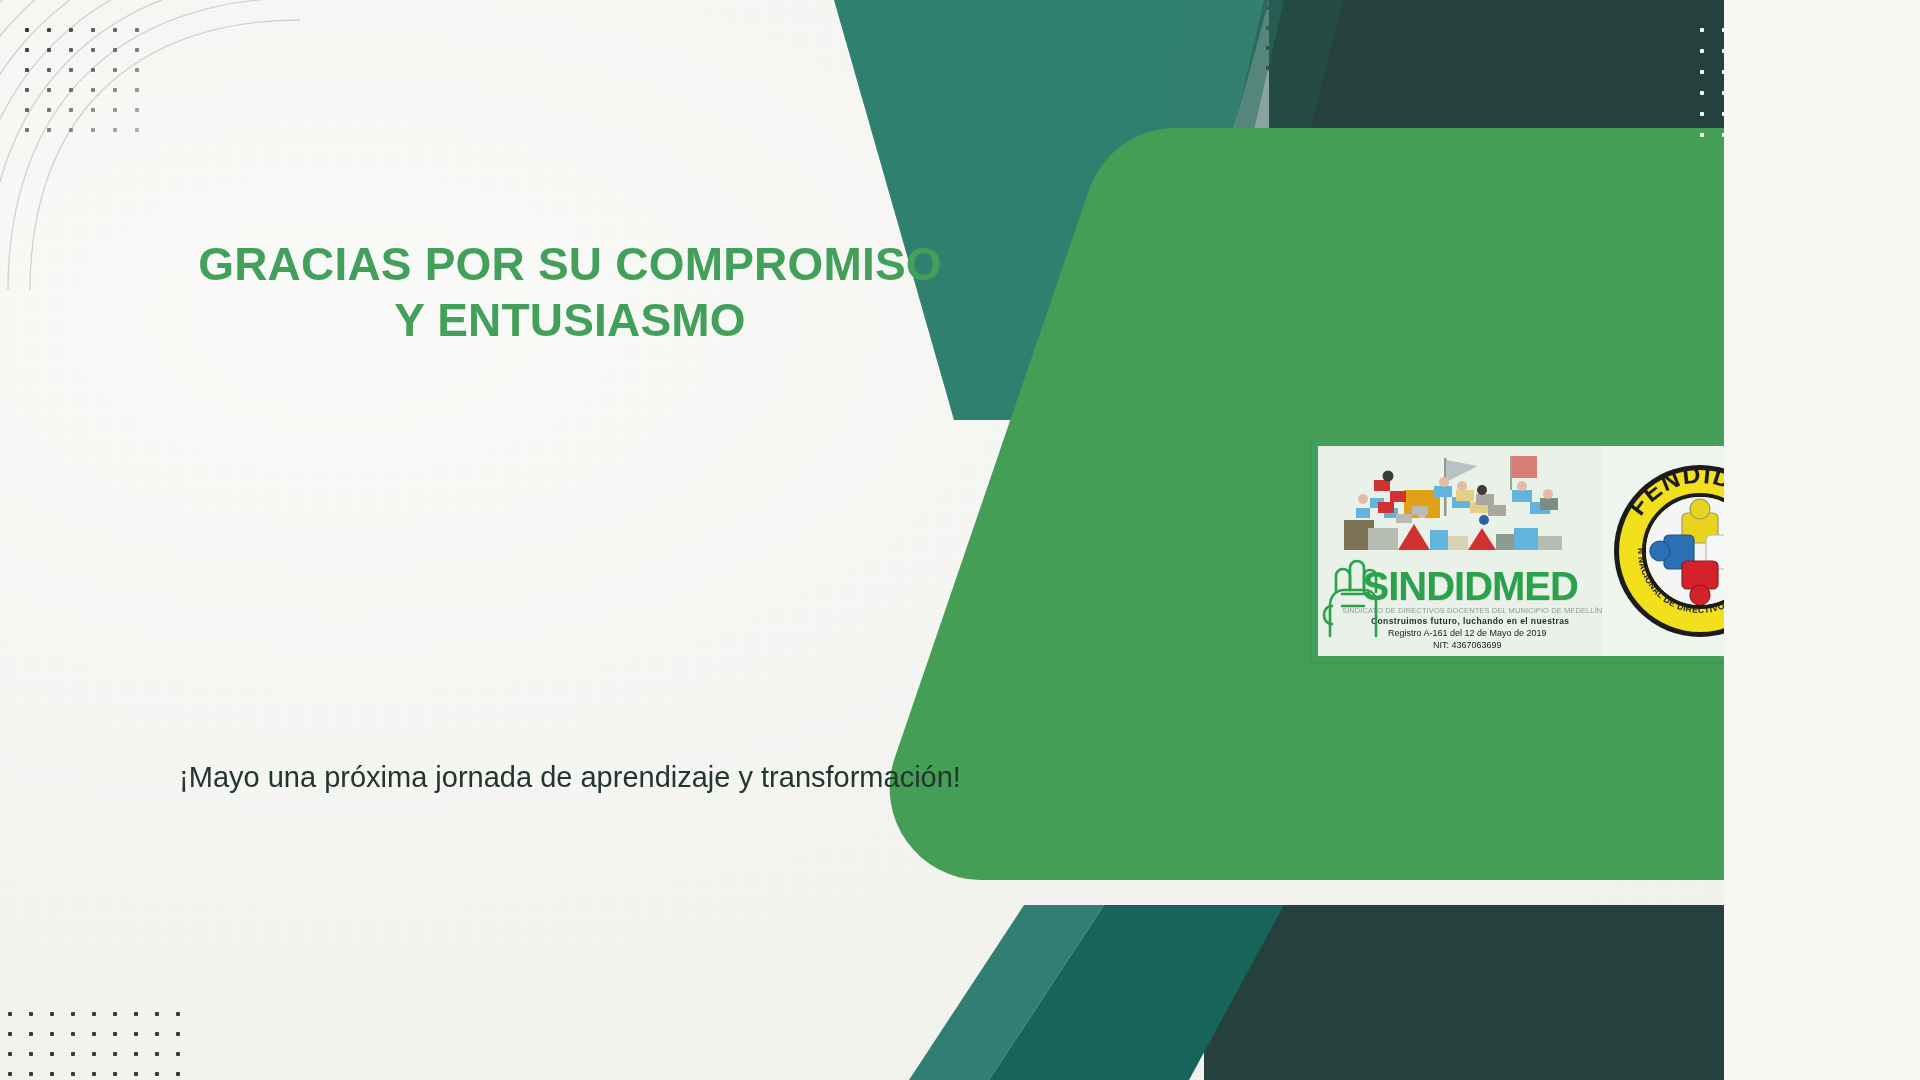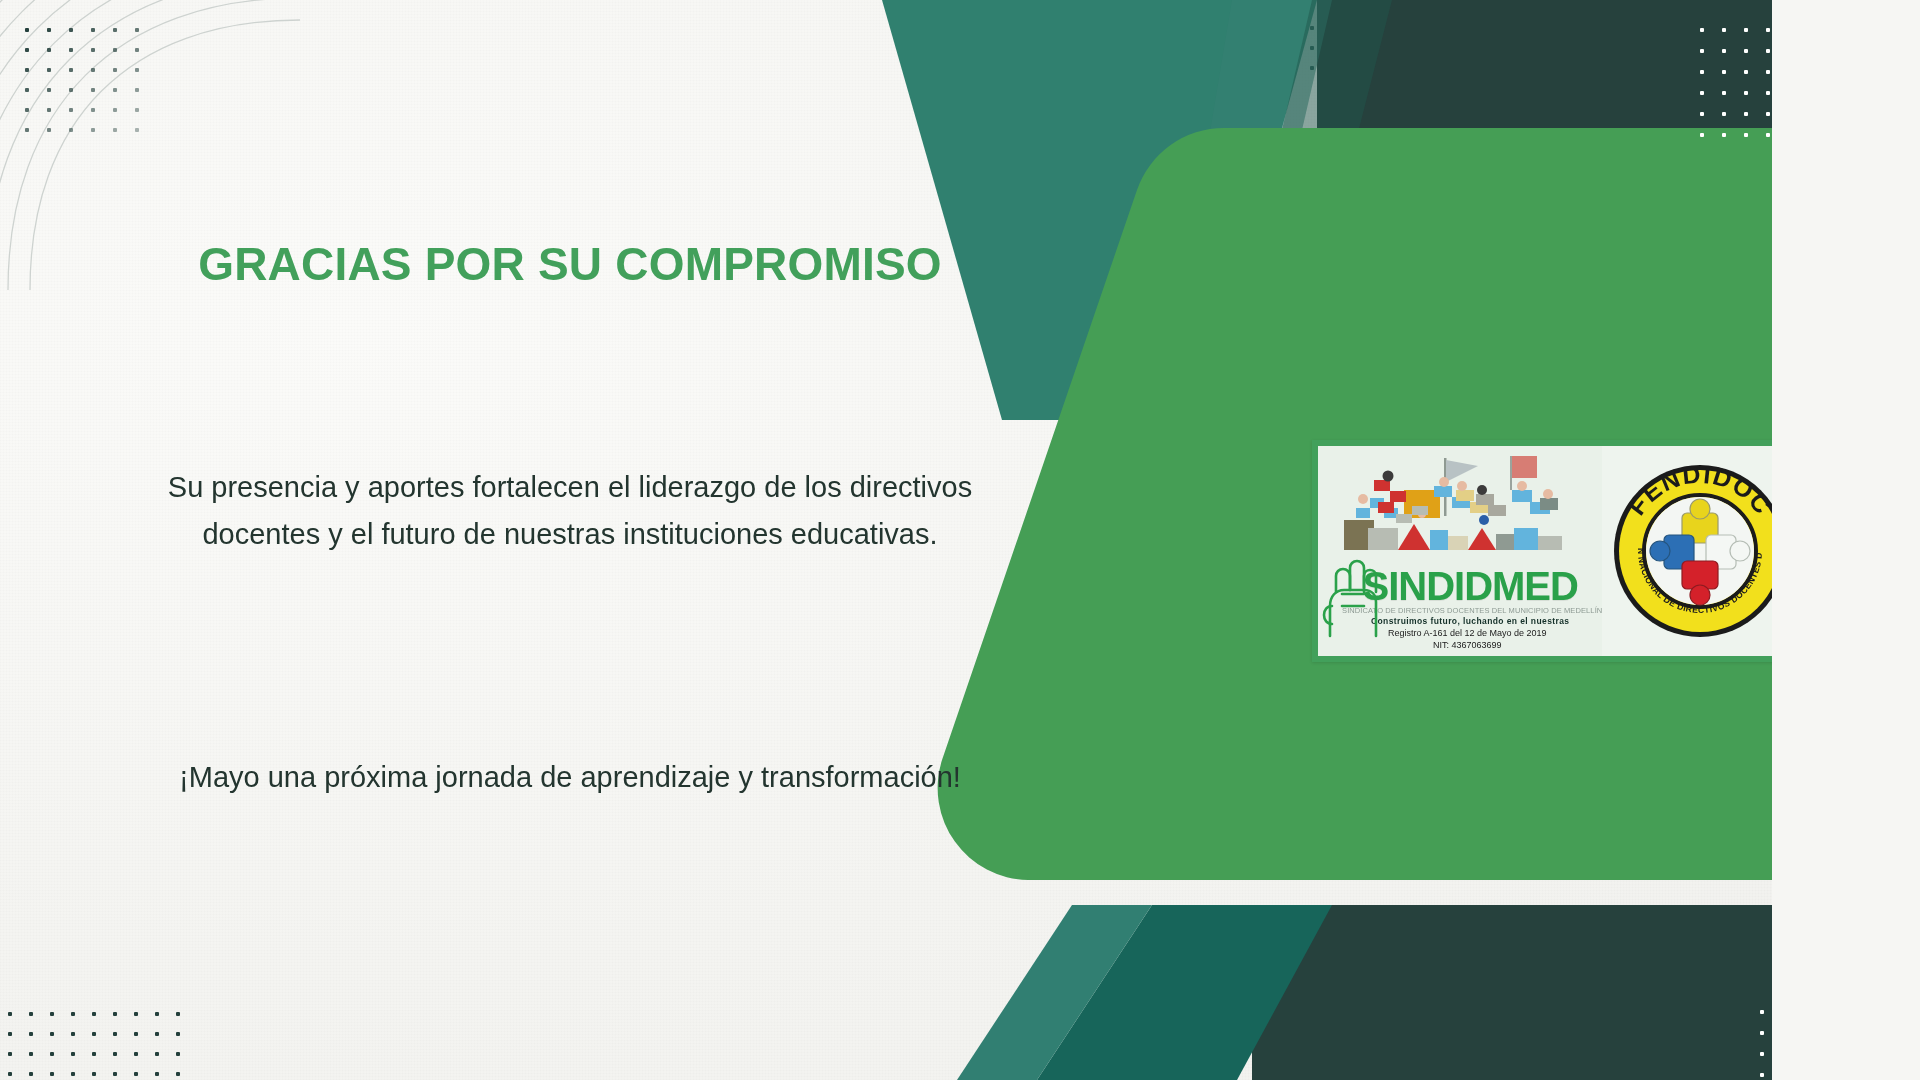--- a/index.html
+++ b/index.html
@@ -3,21 +3,21 @@
 <meta charset="utf-8">
 <title>Gracias por su compromiso</title>
 <style>
   html,body{margin:0;padding:0;}
   body{
     width:1920px;height:1080px;overflow:hidden;
     font-family:"Liberation Sans","DejaVu Sans",sans-serif;
     background:#f6f6f3;
     position:relative;
   }
-  .slide{position:absolute;inset:0;width:1724px;height:1080px;overflow:hidden;background:#f7f7f4;padding-left:48px;}
+  .slide{position:absolute;inset:0;width:1724px;height:1080px;overflow:hidden;background:#f7f7f4;}
 
   
   .paper{
     position:absolute;inset:0;
     background:
       radial-gradient(ellipse at 20% 30%, #fbfbf9 0%, #f4f4f1 60%, #f1f1ee 100%);
   }
   .paper::after{
     content:"";position:absolute;inset:0;
     background-image:
@@ -376,23 +376,23 @@
       <i style="left: 132px; top: 105px; background: rgb(255, 255, 255); width: 4px; height: 4px;"></i>
       <i style="left: 154px; top: 105px; background: rgb(255, 255, 255); width: 4px; height: 4px;"></i>
       <i style="left: 176px; top: 105px; background: rgb(255, 255, 255); width: 4px; height: 4px;"></i>
       <i style="left: 198px; top: 105px; background: rgb(255, 255, 255); width: 4px; height: 4px;"></i>
     </div>
 
   <div class="content">
 
     <h1 class="title">
       <span>GRACIAS POR SU COMPROMISO</span><br>
+      <span>Y ENTUSIASMO</span>
     </h1>
 
-    <p class="para para-1">Su presencia y aportes fortalecen el liderazgo de los directivos docentes y el futuro de nuestras instituciones educativas.</p>
 
     <p class="para para-2">¡Mayo una próxima jornada de aprendizaje y transformación!</p>
   </div>
 
   <div class="logo-card">
 
     <div class="sindidmed">
 
       <svg class="sind-art" viewBox="0 0 272 130" fill="none">
         <g>

